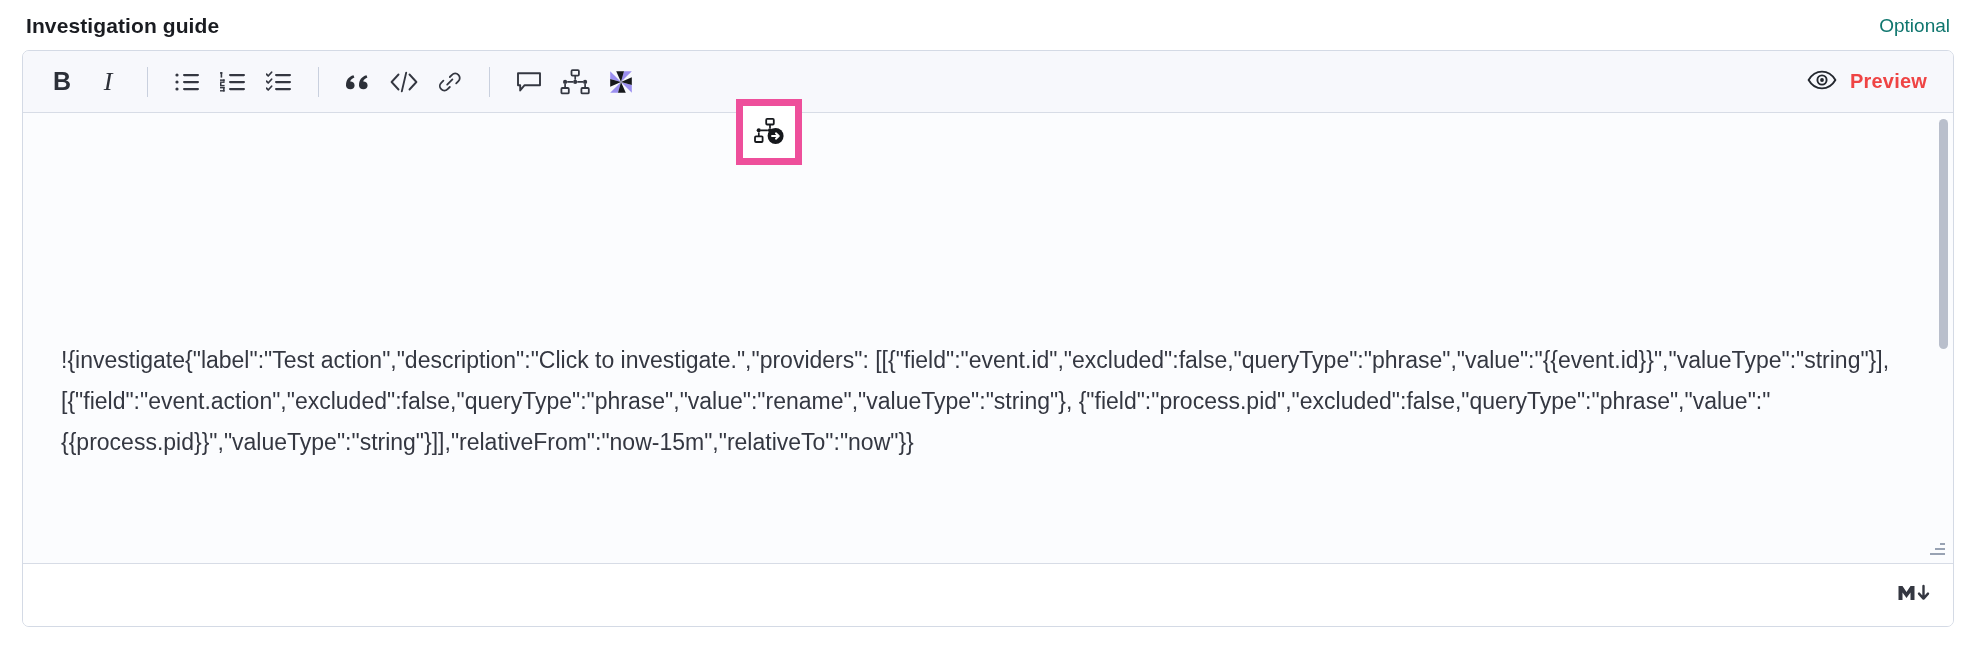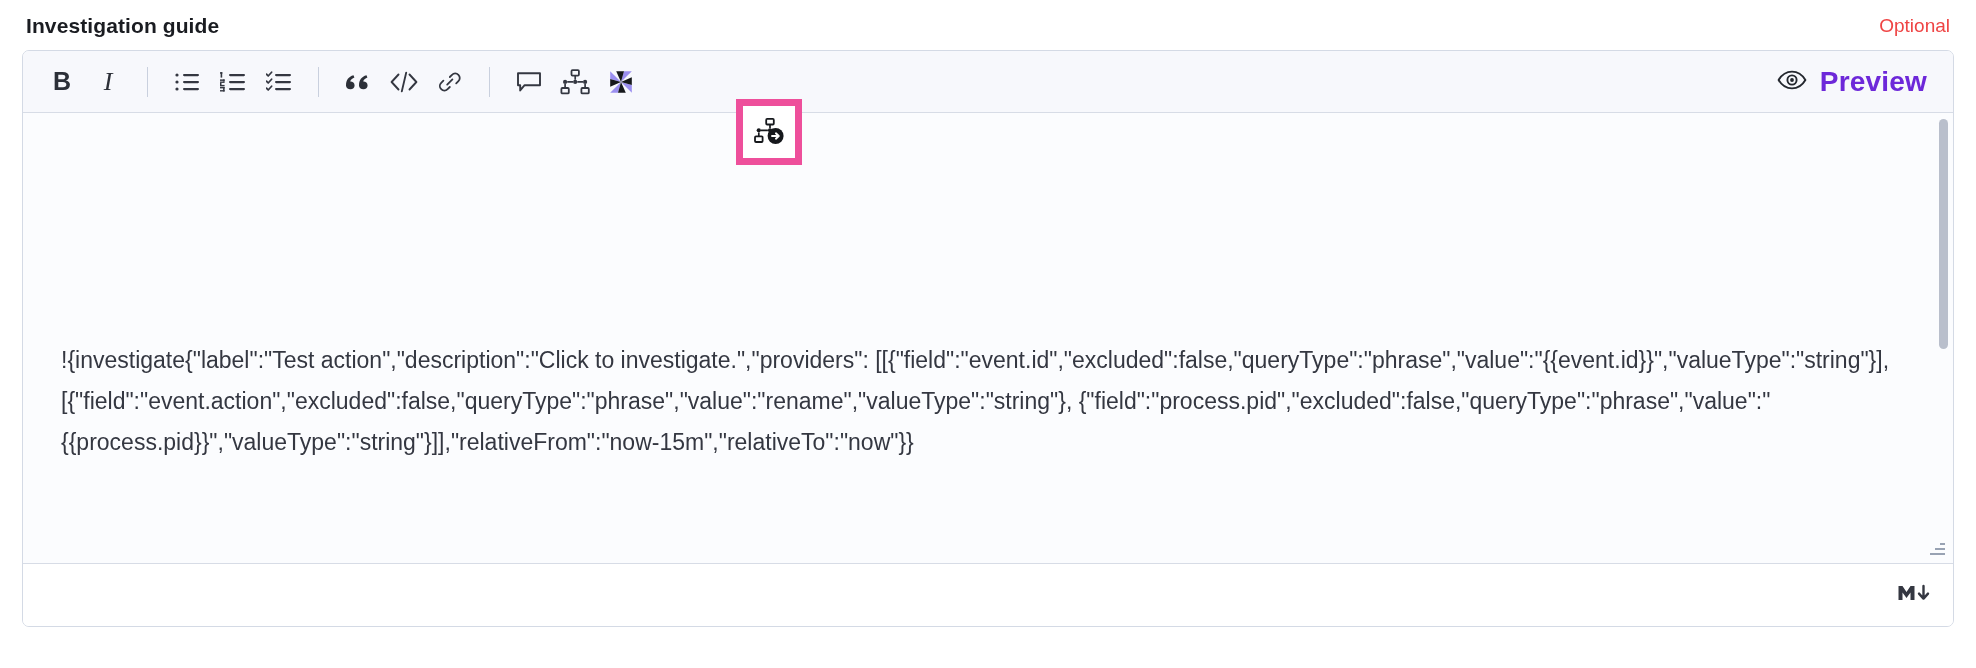--- a/index.html
+++ b/index.html
@@ -35,21 +35,21 @@
   }
   .field-label {
     font-size: 21px;
     font-weight: bold;
     color: #1a1c21;
     letter-spacing: 0.1px;
   }
   .optional-label {
     font-size: 19px;
     font-weight: normal;
-    color: #ef4444;
+    color: #0f766e;
   }
 
   
   .editor-shell {
     position: absolute;
     left: 22px;
     top: 50px;
     width: 1932px;
     height: 577px;
     border: 1px solid #d4dae5;
@@ -134,23 +134,23 @@
     gap: 13px;
     height: 44px;
     padding: 0 12px 0 10px;
     background: transparent;
     border: none;
     border-radius: 5px;
     cursor: pointer;
     color: #24282f;
   }
   .preview-label {
-    font-size: 28px;
+    font-size: 20px;
     font-weight: bold;
-    color: #6d28d9;
+    color: #ef4444;
     letter-spacing: 0.2px;
   }
 
   
   .text-area-wrap {
     flex: 1;
     position: relative;
     background: #fbfcfe;
     overflow: hidden;
   }

